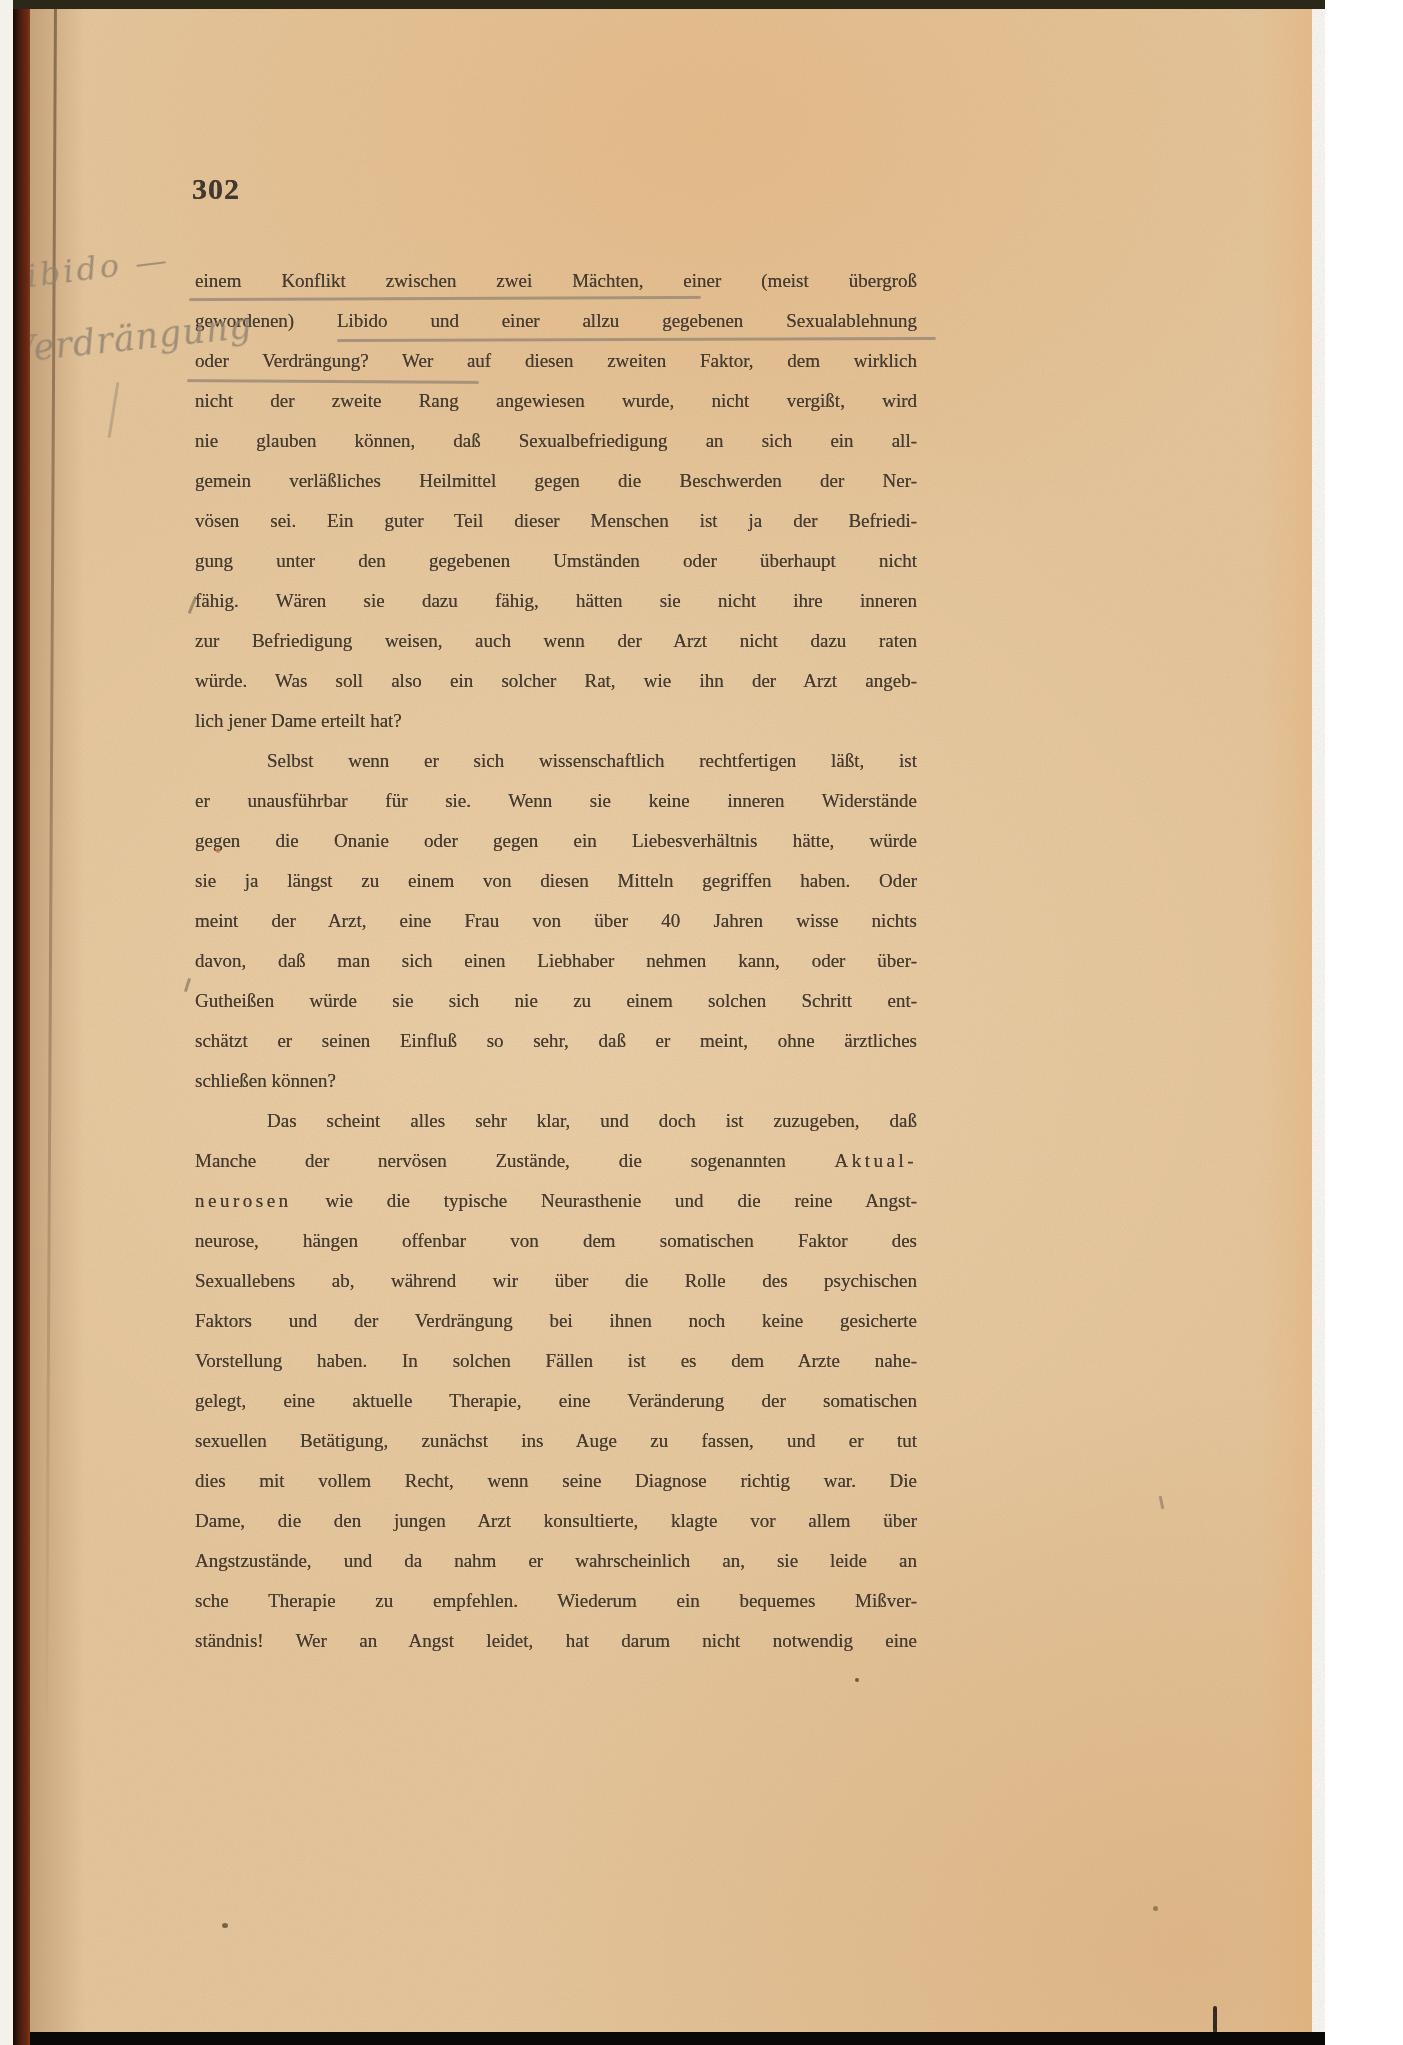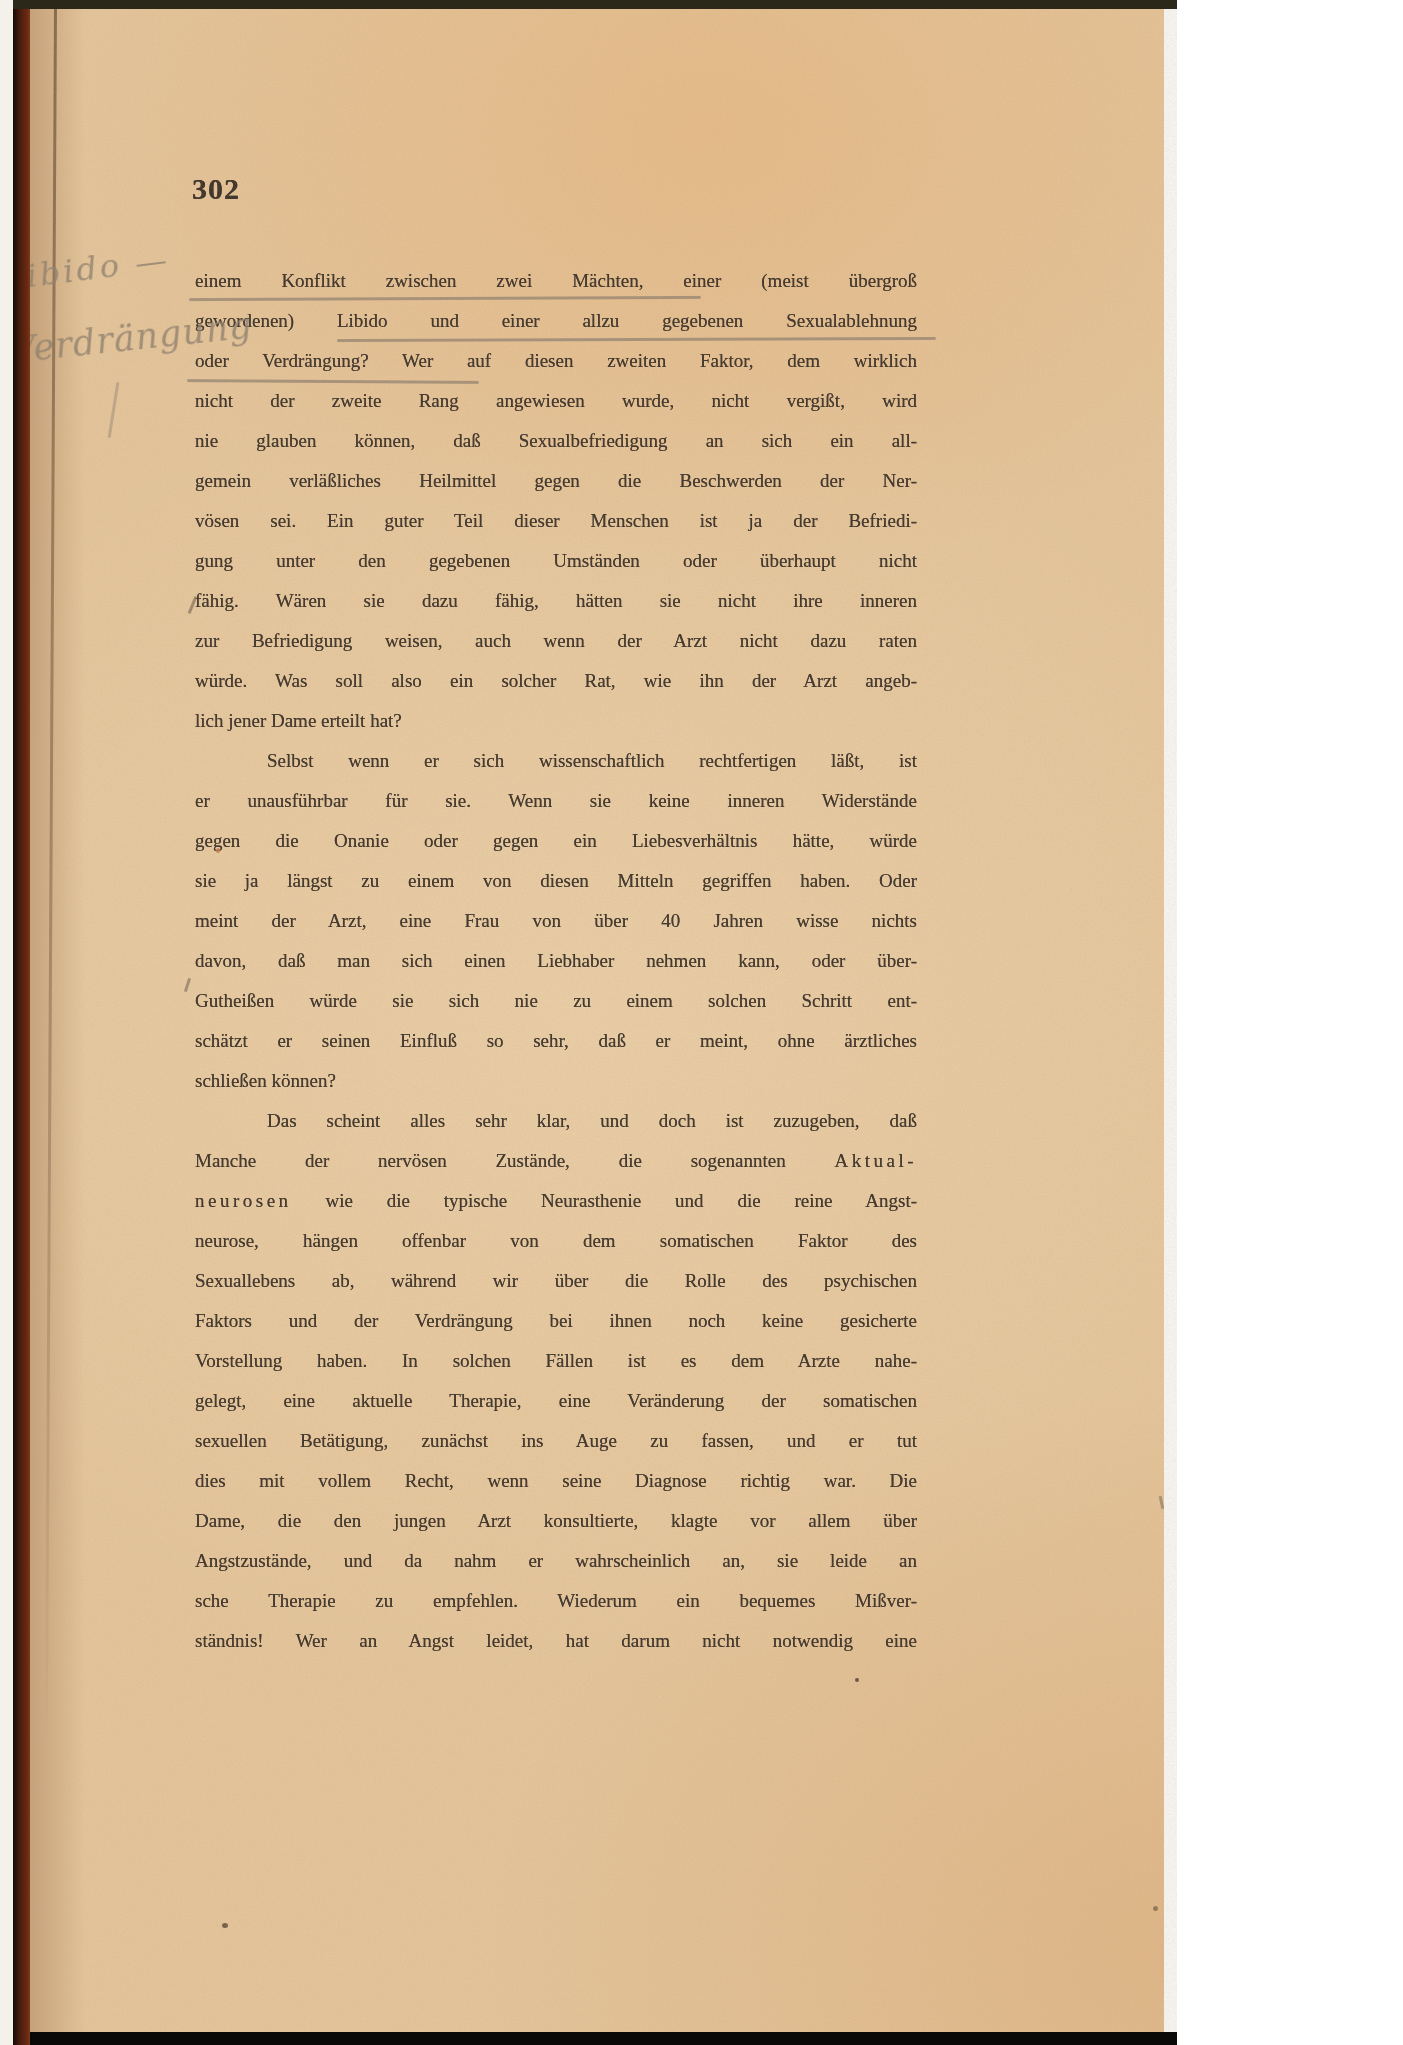--- a/index.html
+++ b/index.html
@@ -1,18 +1,18 @@
 <!DOCTYPE html>
 <html lang="de"><head>
 <meta charset="utf-8">
 <style>
   html,body{margin:0;padding:0;background:#ffffff;}
   #scan{
     position:relative;
-    width:1177px;height:2045px;
+    width:1325px;height:2045px;
     overflow:hidden;
     background:#fef9c3;
     font-family:"Liberation Serif","DejaVu Serif",serif;
   }
   
   .edge-white-left{position:absolute;left:0;top:0;width:13px;height:100%;background:#f4f1ea;z-index:6;}
   .edge-dark-left{position:absolute;left:13px;top:0;width:17px;height:100%;
     background:linear-gradient(90deg,#170a05,#4c1e0e 45%,#6b2a12 85%,#7d3a1a);z-index:5;}
   .edge-dark-top{position:absolute;left:13px;top:0;width:1390px;height:9px;background:#2c2819;z-index:7;}
   .edge-dark-bottom{position:absolute;left:30px;top:2032px;width:1356px;height:13px;background:#0b0907;z-index:7;}

